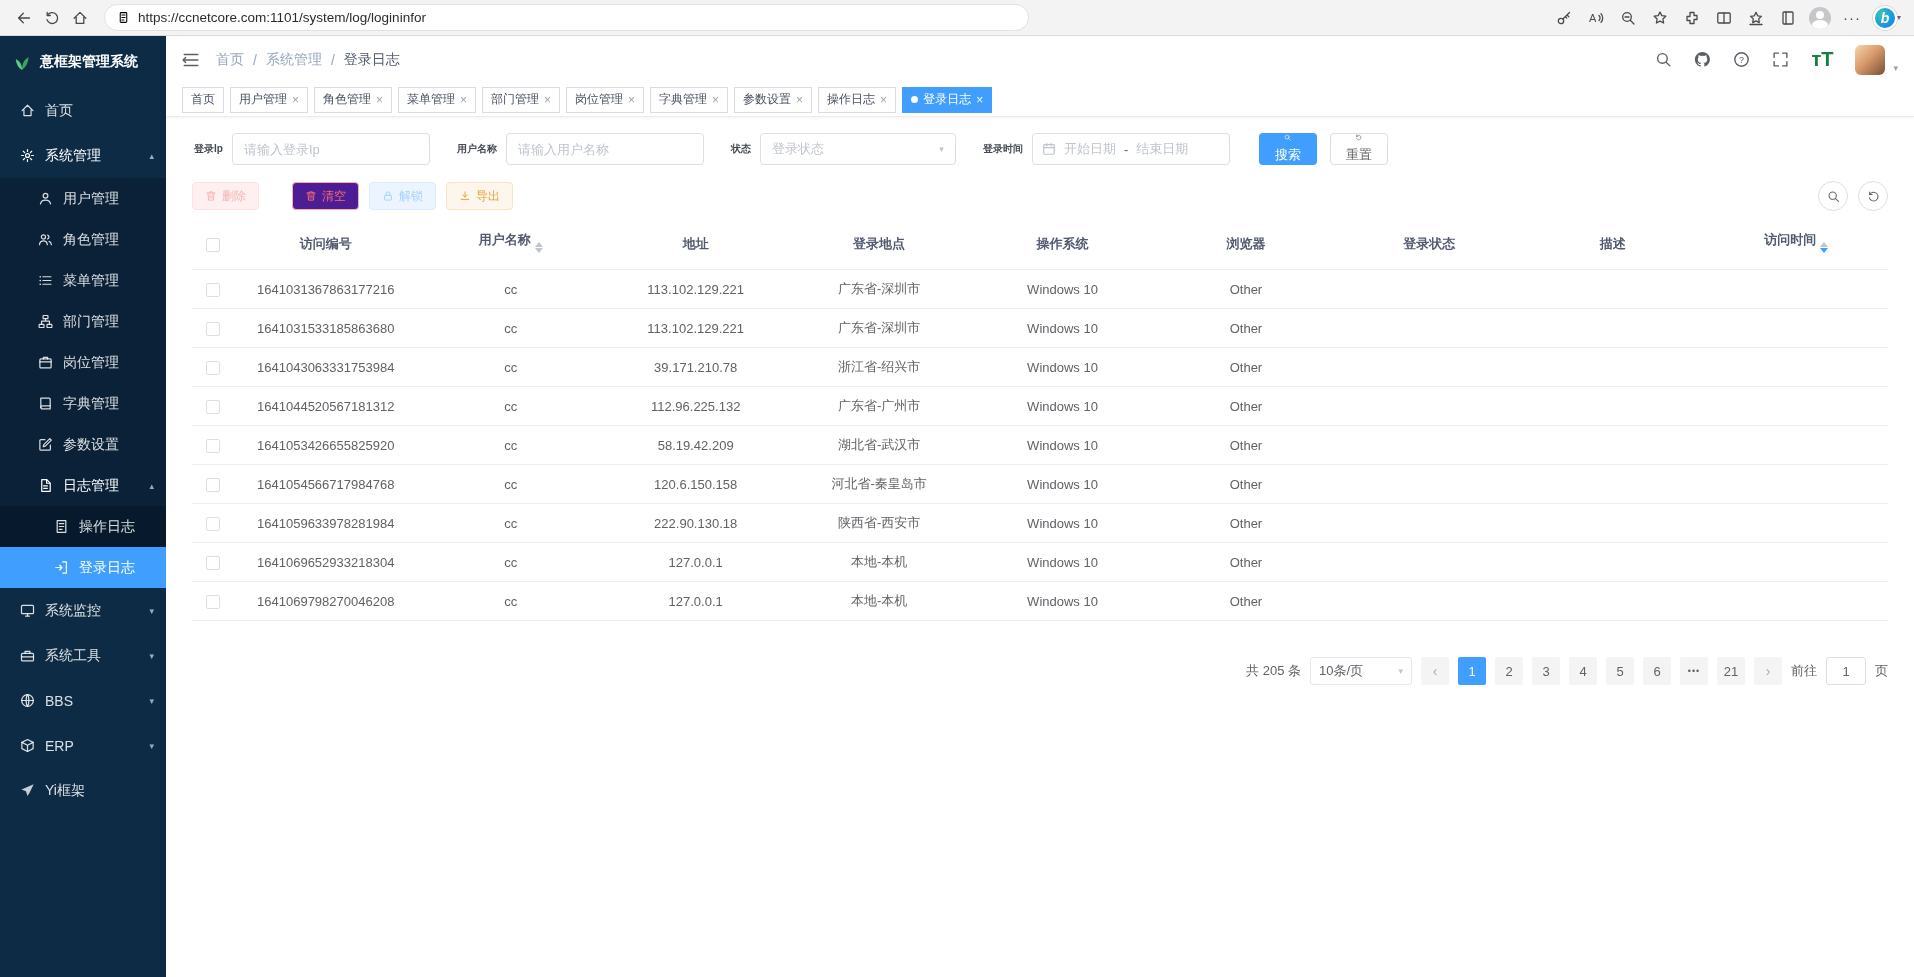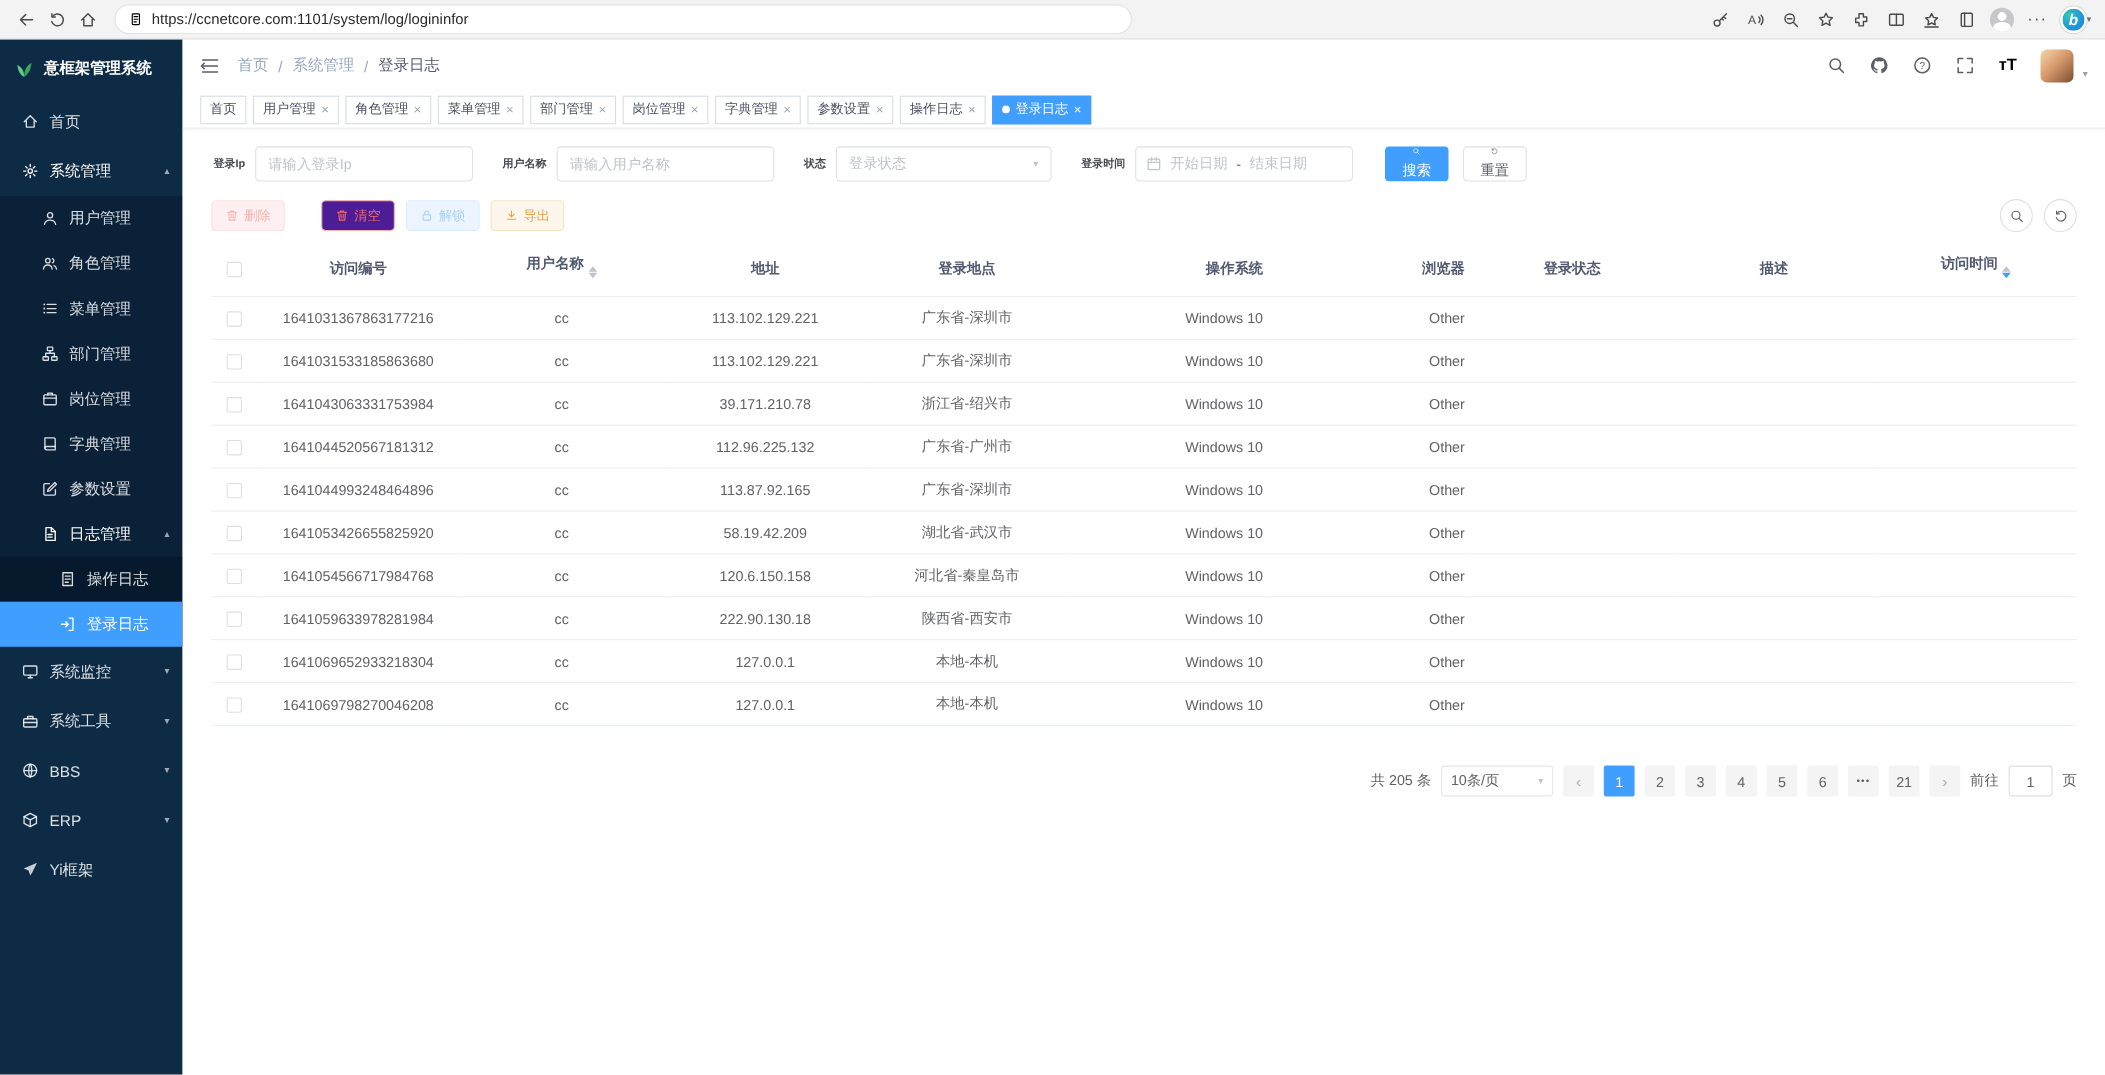--- a/index.html
+++ b/index.html
@@ -48,21 +48,21 @@
   .main{flex:1;display:flex;flex-direction:column;min-width:0;background:#fff;}
 
   .hdr{height:47px;display:flex;align-items:center;padding:0 16px;flex:none;}
   .fold{color:#5a5e66;cursor:pointer;display:flex;}
   .fold svg{width:18px;height:18px;}
   .crumb{margin-left:16px;display:flex;align-items:center;gap:9px;font-size:14px;color:#97a8be;}
   .crumb .cur{color:#515a6e;}
   .hdr-right{margin-left:auto;display:flex;align-items:center;gap:22px;color:#5a5e66;}
   .hicon{display:flex;align-items:center;cursor:pointer;}
   .hicon svg{width:17px;height:17px;}
-  .fontsize{font-size:15px;font-weight:bold;color:#000000;cursor:pointer;}
+  .fontsize{font-size:20px;font-weight:bold;color:#15803d;cursor:pointer;}
   .user-avatar{width:30px;height:30px;border-radius:6px;cursor:pointer;flex:none;
     background:linear-gradient(135deg,#f4d7ae 0%,#d99b6c 45%,#7a4d33 100%);}
   .ava-caret{font-size:9px;color:#9aa0a6;margin-left:-14px;align-self:flex-end;margin-bottom:2px;}
 
   
   .tabbar{height:34px;display:flex;align-items:center;gap:6px;padding:0 16px;flex:none;
     border-bottom:1px solid #ececec;box-shadow:0 1px 3px rgba(0,0,0,.05);}
   .tag{height:26px;display:inline-flex;align-items:center;gap:5px;padding:0 8px;border:1px solid #d8dce5;
     background:#fff;color:#495060;font-size:12px;cursor:pointer;white-space:nowrap;}
   .tag .x{font-size:12px;color:#9aa3ad;cursor:pointer;line-height:1;}
@@ -99,21 +99,21 @@
   .tb-unlock{background:#ecf5ff;border-color:#d9ecff;color:#a6d2ff;cursor:not-allowed;}
   .tb-export{background:#fdf6ec;border-color:#f8e3c5;color:#e6a23c;}
   .tool-right{margin-left:auto;display:flex;gap:10px;}
   .circ{width:30px;height:30px;border-radius:50%;border:1px solid #dcdfe6;background:#fff;color:#606266;
     display:flex;align-items:center;justify-content:center;cursor:pointer;}
   .circ svg{width:13px;height:13px;}
 
   table{width:100%;border-collapse:collapse;table-layout:fixed;}
   th{font-size:13px;color:#515a6e;font-weight:bold;padding:12px 6px;border-bottom:1px solid #ebeef5;text-align:center;white-space:nowrap;}
   td{font-size:13px;color:#606266;padding:10px 6px;border-bottom:1px solid #ebeef5;text-align:center;white-space:nowrap;overflow:hidden;}
-  th.l,td.l{text-align:right;}
+  th.l,td.l{text-align:center;}
   .cb{display:inline-block;width:14px;height:14px;border:1px solid #dcdfe6;border-radius:2px;background:#fff;vertical-align:middle;cursor:pointer;}
   .sort{display:inline-flex;flex-direction:column;align-items:center;margin-left:4px;vertical-align:-3px;}
   .sort i{display:block;width:0;height:0;border:4px solid transparent;}
   .sort .up{border-bottom:5px solid #c0c4cc;margin-bottom:1px;}
   .sort .dn{border-top:5px solid #c0c4cc;}
   .sort .dn.on{border-top-color:#409eff;}
 
   .pagination{display:flex;align-items:center;justify-content:flex-end;gap:9px;margin-top:36px;font-size:13px;color:#606266;}
   .psel{width:102px;height:28px;border:1px solid #e4e7ed;border-radius:3px;display:flex;align-items:center;
     justify-content:space-between;padding:12px 8px;color:#606266;cursor:pointer;background:#fff;}
@@ -603,32 +603,20 @@
                 <td>112.96.225.132</td>
                 <td>广东省-广州市</td>
               <td class="l">Windows 10</td>
                 <td class="l">Other</td>
               <td></td>
                 <td></td>
                 <td></td>
             </tr>
             <tr>
               <td><span class="cb"></span></td>
-              <td>1641044993248464896</td>
-                <td>cc</td>
-                <td>113.87.92.165</td>
-                <td>广东省-深圳市</td>
-              <td class="l">Windows 10</td>
-                <td class="l">Other</td>
-              <td></td>
-                <td></td>
-                <td></td>
-            </tr>
-            <tr>
-              <td><span class="cb"></span></td>
               <td>1641053426655825920</td>
                 <td>cc</td>
                 <td>58.19.42.209</td>
                 <td>湖北省-武汉市</td>
               <td class="l">Windows 10</td>
                 <td class="l">Other</td>
               <td></td>
                 <td></td>
                 <td></td>
             </tr>

